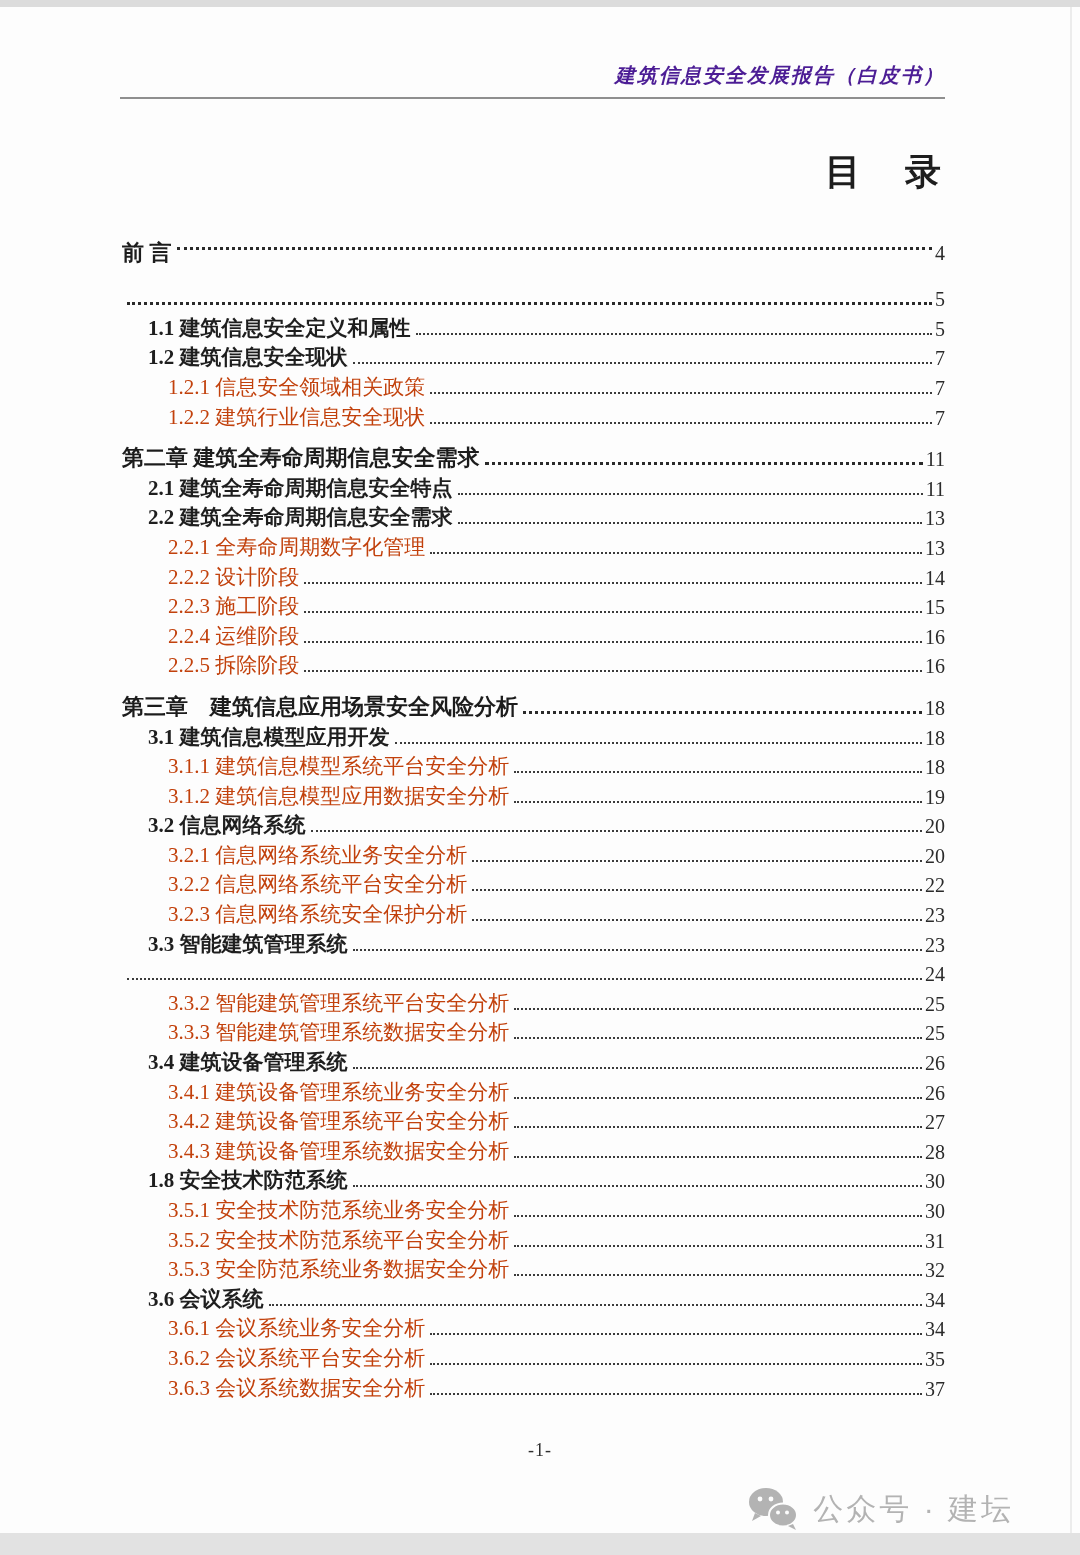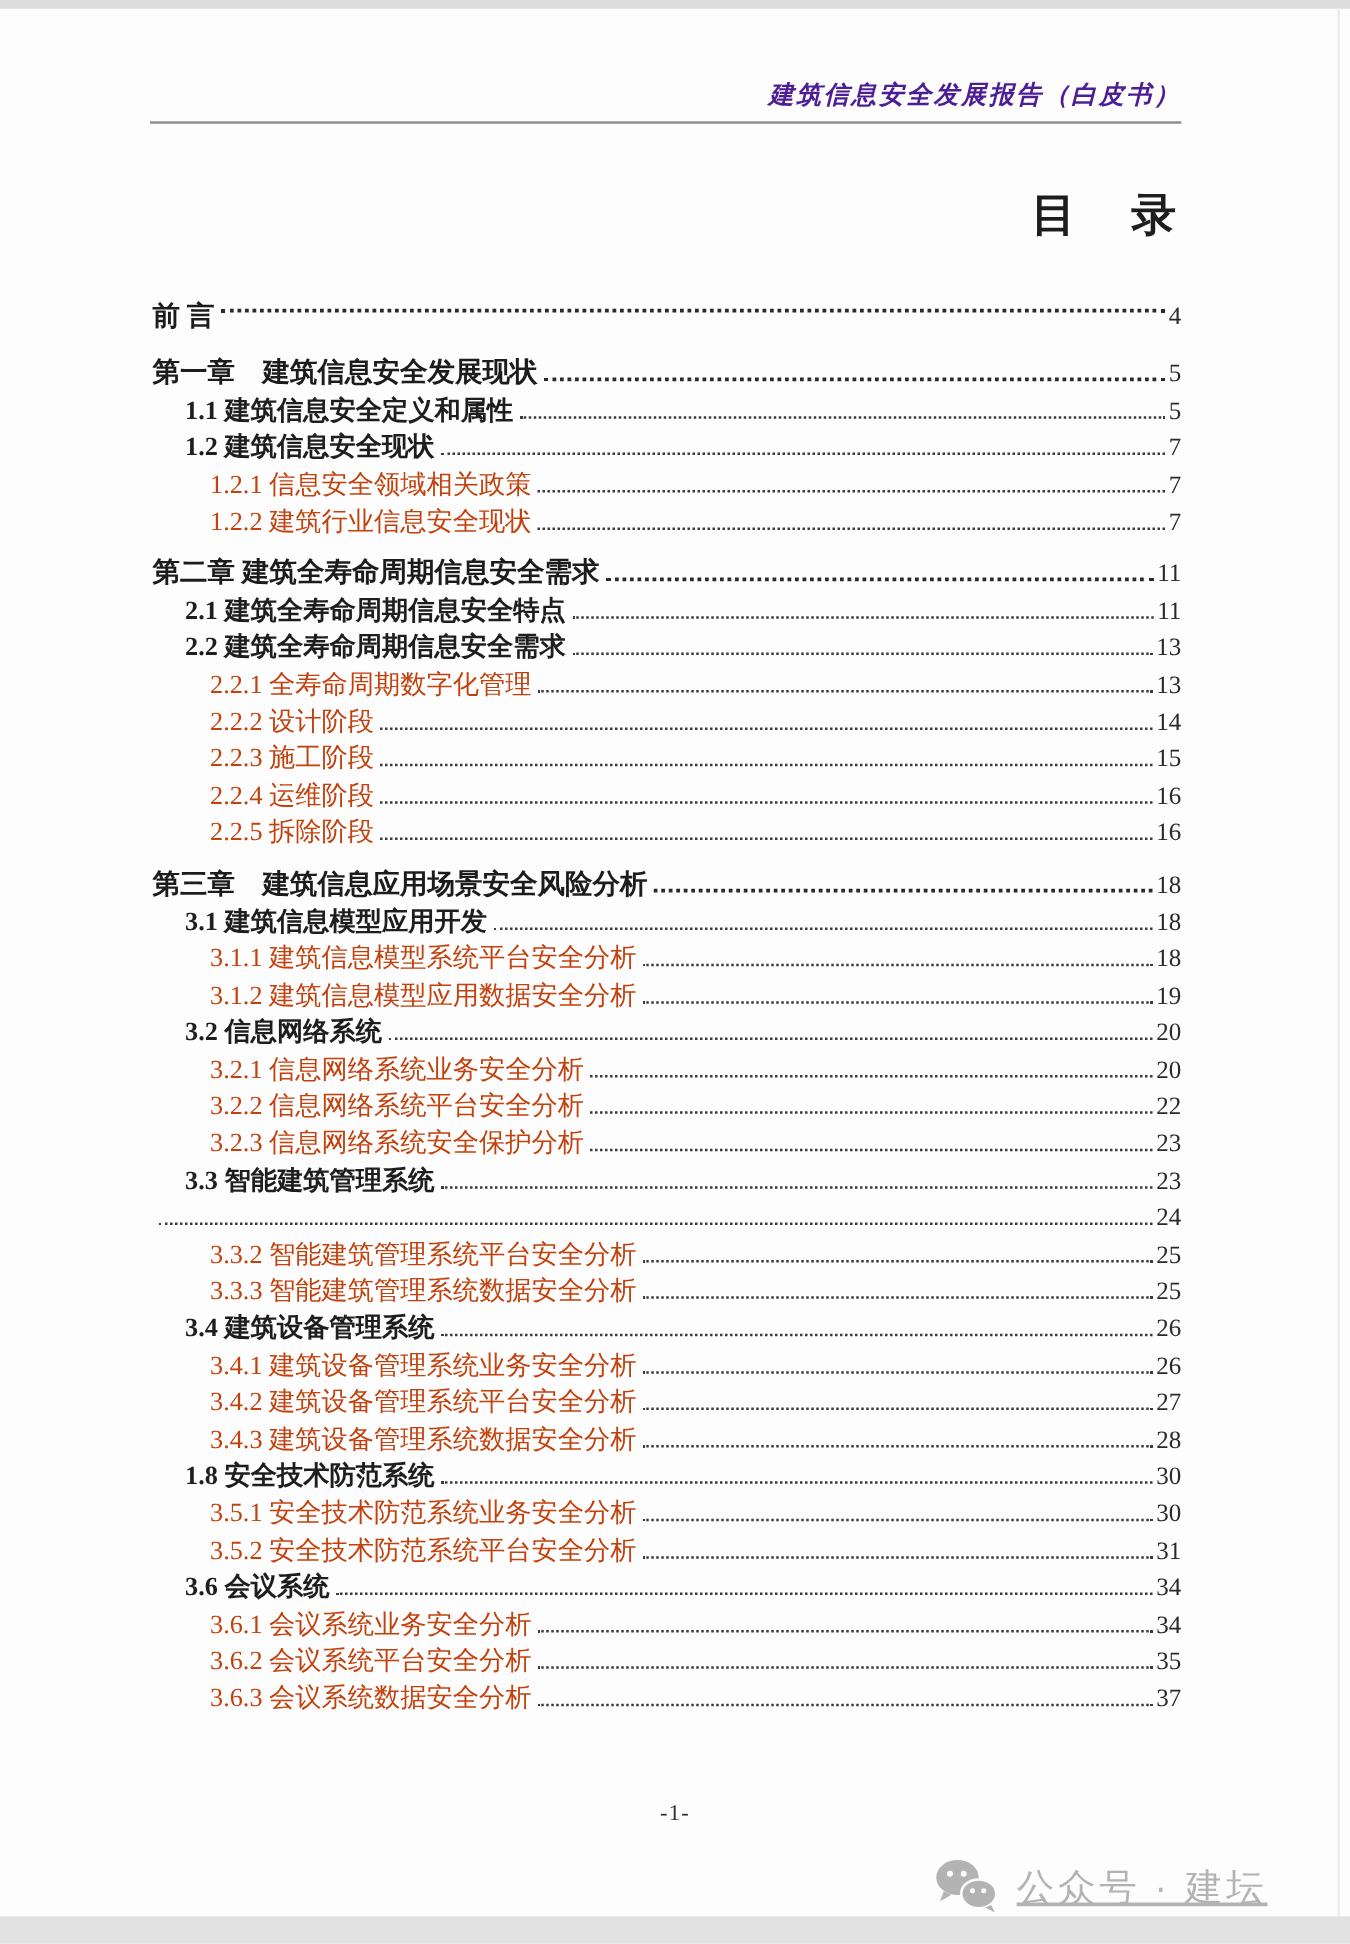--- a/index.html
+++ b/index.html
@@ -94,23 +94,22 @@
   
   .footer-page-number {
     position:absolute; top:1440px; left:0; right:0;
     text-align:center;
     font-size:18px; color:#2e2e2e;
     letter-spacing:1px;
   }
   
   .watermark {
     position:absolute; right:66px; bottom:24px;
-    display:flex; align-items:flex-end; gap:14px;
+    display:flex; align-items:center; gap:14px;
     color:#b3b3b3;
-    text-decoration:underline;
   }
   .watermark-text {
     font-size:30px;
     letter-spacing:3px;
     font-family:"Liberation Sans", sans-serif;
     white-space:pre;
   }
   .wechat-icon { width:52px; height:44px; display:block; }
 </style>
 </head>
@@ -124,21 +123,20 @@
 
   <div class="toc-title">目　录</div>
 
   <div class="toc-list">
       <div class="toc-row level-0">
         <span class="toc-label">前 言</span>
         <span class="leader"></span>
         <span class="toc-page">4</span>
       </div>
       <div class="toc-row level-0">
-        <span class="toc-label">第一章　建筑信息安全发展现状</span>
         <span class="leader"></span>
         <span class="toc-page">5</span>
       </div>
       <div class="toc-row level-1">
         <span class="toc-label">1.1 建筑信息安全定义和属性</span>
         <span class="leader"></span>
         <span class="toc-page">5</span>
       </div>
       <div class="toc-row level-1">
         <span class="toc-label">1.2 建筑信息安全现状</span>
@@ -281,20 +279,25 @@
       </div>
       <div class="toc-row level-2">
         <span class="toc-label">3.5.1 安全技术防范系统业务安全分析</span>
         <span class="leader"></span>
         <span class="toc-page">30</span>
       </div>
       <div class="toc-row level-2">
         <span class="toc-label">3.5.2 安全技术防范系统平台安全分析</span>
         <span class="leader"></span>
         <span class="toc-page">31</span>
+      </div>
+      <div class="toc-row level-2">
+        <span class="toc-label">3.5.3 安全防范系统业务数据安全分析</span>
+        <span class="leader"></span>
+        <span class="toc-page">32</span>
       </div>
       <div class="toc-row level-1">
         <span class="toc-label">3.6 会议系统</span>
         <span class="leader"></span>
         <span class="toc-page">34</span>
       </div>
       <div class="toc-row level-2">
         <span class="toc-label">3.6.1 会议系统业务安全分析</span>
         <span class="leader"></span>
         <span class="toc-page">34</span>

